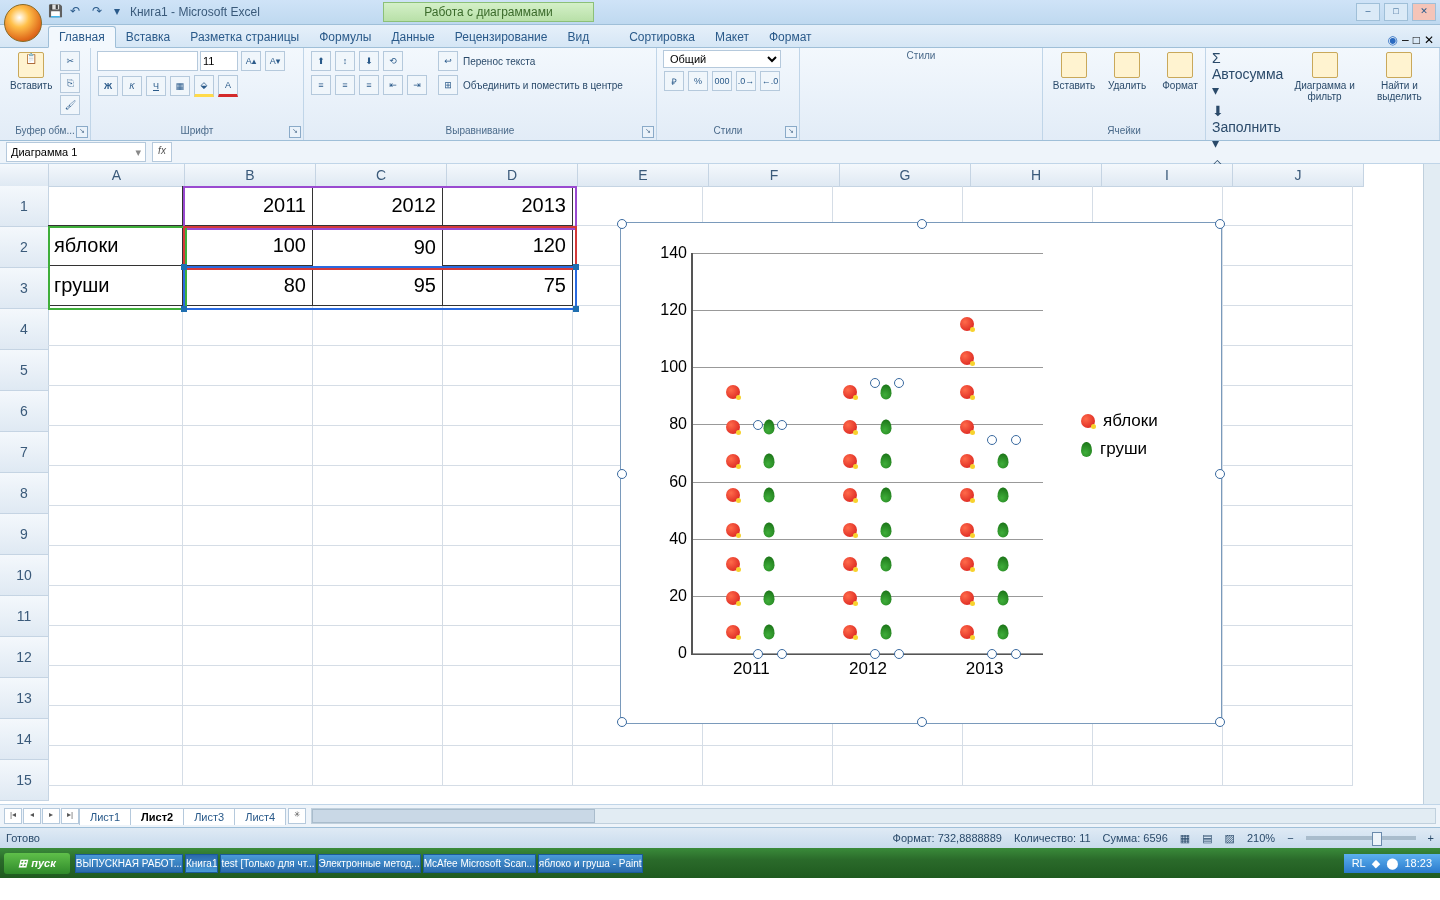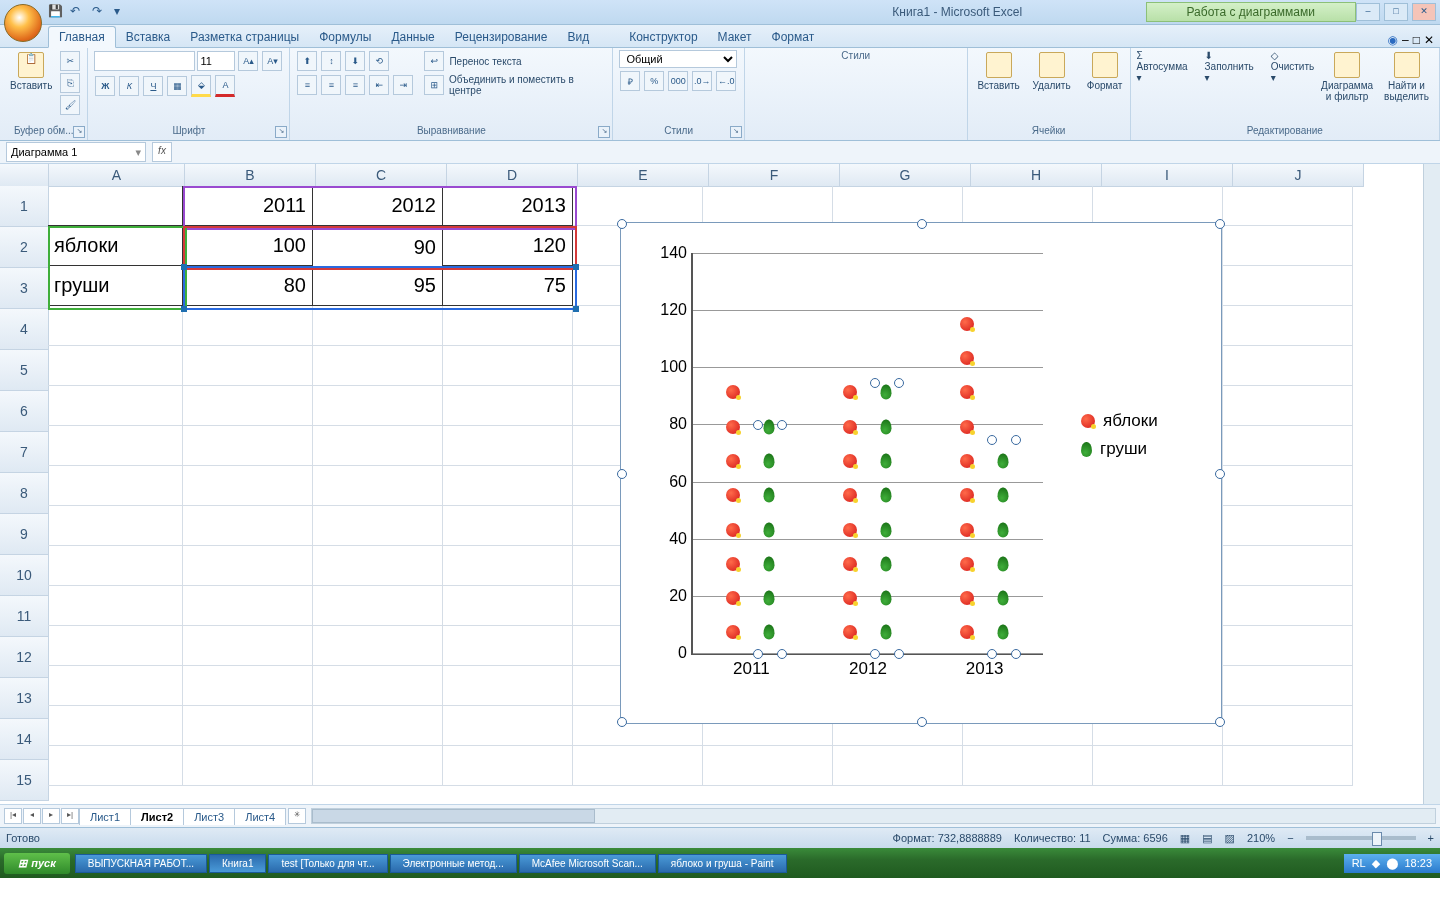--- a/index.html
+++ b/index.html
@@ -1,20 +1,20 @@
 <!DOCTYPE html>
 <html><head>
 <meta charset="utf-8">
 <style>
 html,body{margin:0;padding:0;font-family:"Segoe UI",Tahoma,sans-serif;font-size:12px;background:#fff;color:#000;overflow:hidden;width:1440px;height:900px;}
 .titlebar{height:24px;background:linear-gradient(#cfe3f7,#bfd9f0);display:flex;align-items:center;padding:0 4px;border-bottom:1px solid #9fbfd8;}
 .office-btn{width:36px;height:36px;position:absolute;top:4px;left:4px;background:radial-gradient(circle at 40% 35%,#fff 0%,#ffc04a 30%,#e06a1b 70%,#a54308 100%);border-radius:50%;border:1px solid #8a6a23;z-index:10;}
 .qat{margin-left:44px;display:flex;gap:6px;align-items:center}
 .qat-btn{width:16px;height:16px;border:none;background:transparent;color:#2a5a8a}
-.title-center{flex:1;text-align:right;color:#3a5a7a;font-size:12px;}
+.title-center{flex:1;text-align:left;color:#3a5a7a;font-size:12px;}
 .winbtns{display:flex;gap:4px;margin-left:auto}
 .winbtn{width:22px;height:16px;background:#dbeaf7;border:1px solid #9fbfd8;font-size:9px;line-height:14px;text-align:center;color:#2a5a8a}
 .tabs-row{height:22px;background:linear-gradient(#e6f0fa,#d5e6f5);display:flex;align-items:flex-end;padding-left:48px;border-bottom:1px solid #9fbfd8;position:relative}
 .tab{padding:3px 10px;color:#2a5a8a;font-size:12px;cursor:default}
 .tab.active{background:#f3f8fd;border:1px solid #9fbfd8;border-bottom:1px solid #f3f8fd;border-radius:3px 3px 0 0;margin-bottom:-1px}
 .ribbon{height:92px;background:linear-gradient(#f3f8fd,#e2ecf7);border-bottom:1px solid #9fbfd8;display:flex;}
 .group{border-right:1px solid #c0d5e8;padding:2px 6px;display:flex;flex-direction:column;justify-content:space-between;position:relative}
 .group-label{text-align:center;font-size:10px;color:#4a6a8a;padding-bottom:2px}
 .group-body{display:flex;align-items:flex-start;gap:3px;flex:1}
 .big-btn{display:flex;flex-direction:column;align-items:center;justify-content:center;padding:2px 4px;font-size:10px;color:#2a4a6a;text-align:center;min-width:42px;gap:2px}
@@ -55,21 +55,21 @@
 .st-tab{padding:2px 10px;border:1px solid #b5c9dc;border-bottom:none;background:#fff;margin-left:-1px;color:#2a5a8a}
 .st-tab.active{background:#fff;font-weight:bold;color:#000}
 .hscroll{flex:1;height:14px;background:#e2ecf3;margin:0 4px;border:1px solid #c0d0dd;position:relative}
 .hthumb{position:absolute;left:0;top:0;bottom:0;width:25%;background:#c9d8e6;border:1px solid #a9bccc}
 .statusbar{height:20px;background:linear-gradient(#dfeaf5,#c8dbec);border-top:1px solid #9fbfd8;display:flex;align-items:center;font-size:11px;color:#2a4a6a;padding:0 6px}
 .sb-r{margin-left:auto;display:flex;gap:12px;align-items:center}
 .zoom-slider{width:110px;height:4px;background:#a9bccc;position:relative}
 .zoom-thumb{width:8px;height:12px;background:#eef4fa;border:1px solid #6a8aac;position:absolute;top:-4px;left:60%}
 .taskbar{height:30px;background:linear-gradient(#3a8b3a,#2a6a2a 40%,#1f5a1f);display:flex;align-items:center;color:#fff;font-size:11px}
 .startbtn{background:linear-gradient(#5fbf4a,#2f8a2a);padding:4px 14px;border-radius:3px;margin:0 4px;font-weight:bold;font-style:italic;display:flex;align-items:center;gap:4px}
-.tb-item{background:linear-gradient(#4a9ad8,#2a6aac);padding:3px 12px;margin:16px 1px;border:1px solid #1a5a9a;max-width:150px;white-space:nowrap;overflow:hidden;text-overflow:ellipsis;font-size:10px}
+.tb-item{background:linear-gradient(#4a9ad8,#2a6aac);padding:3px 0;margin:16px 1px;border:1px solid #1a5a9a;max-width:150px;white-space:nowrap;overflow:hidden;text-overflow:ellipsis;font-size:10px}
 .tb-item.active{background:linear-gradient(#2a6aac,#4a9ad8)}
 .tray{margin-left:auto;background:linear-gradient(#5cb0ef,#2a7acc);padding:3px 8px;display:flex;gap:6px;align-items:center}
 .sel-handle{width:6px;height:6px;background:#1f6fb0;position:absolute}
 .launcher{position:absolute;right:2px;bottom:2px;width:10px;height:10px;border:1px solid #8aaac8;background:#eaf2fa;font-size:7px;line-height:8px;text-align:center;color:#4a6a8a}
 </style>
 </head>
 <body>
 
 <div class="office-btn"></div>
 
@@ -93,21 +93,21 @@
 
 <div class="tabs-row">
   <div class="tab active">Главная</div>
   <div class="tab">Вставка</div>
   <div class="tab">Разметка страницы</div>
   <div class="tab">Формулы</div>
   <div class="tab">Данные</div>
   <div class="tab">Рецензирование</div>
   <div class="tab">Вид</div>
   <div style="width:20px"></div>
-  <div class="tab">Конструктор</div>
+  <div class="tab">Сортировка</div>
   <div class="tab">Макет</div>
   <div class="tab">Формат</div>
   <div style="margin-left:auto;display:flex;gap:4px;padding-right:6px">
     <span style="color:#2a6ac0">◉</span>
     <span>–</span>
     <span>□</span>
     <span>✕</span>
   </div>
 </div>
 
@@ -213,21 +213,21 @@
         </div>
       <div class="big-btn">
           <div class="ico"></div>
           <span>Формат</span>
         </div>
     </div>
     <div class="group-label">Ячейки</div>
   </div>
   <div class="group" style="flex:1">
     <div class="group-body">
-      <div style="display:flex;flex-direction:row;gap:17px;font-size:10px;color:#2a4a6a">
+      <div style="display:flex;flex-direction:column;gap:5px;font-size:14px;color:#2a4a6a">
         <div>Σ <span>Автосумма</span> ▾</div>
         <div>⬇ <span>Заполнить</span> ▾</div>
         <div>◇ <span>Очистить</span> ▾</div>
       </div>
       <div class="big-btn">
           <div class="ico"></div>
           <span>Диаграмма и фильтр</span>
         </div>
       <div class="big-btn">
           <div class="ico"></div>

